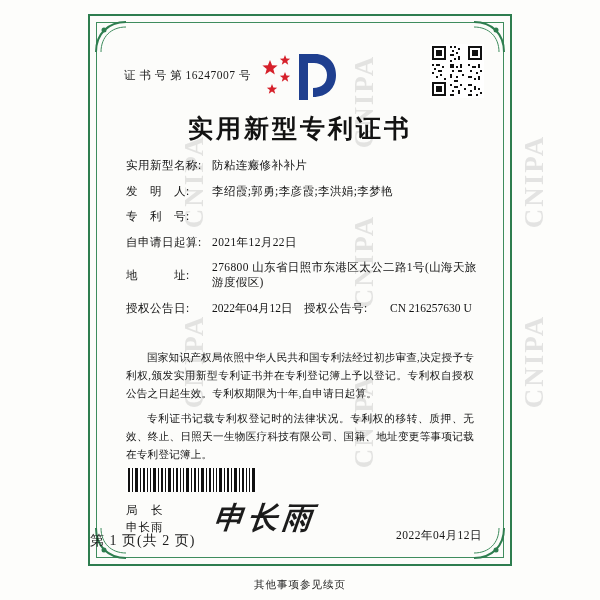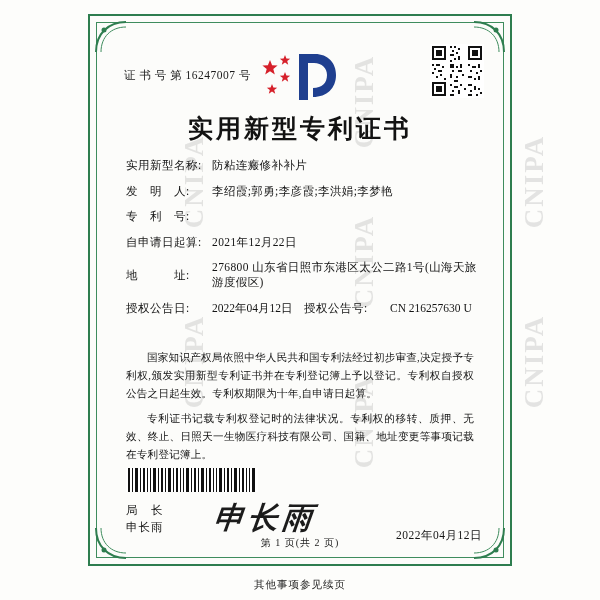--- a/index.html
+++ b/index.html
@@ -214,23 +214,22 @@
     font-family: "Liberation Serif", serif;
     font-size: 11.5px;
     color: #141414;
     letter-spacing: 0.5px;
   }
   .page-no {
     position: absolute;
     left: 0;
     right: 0;
     bottom: 14px;
-    text-align: center;
-    font-family: "Liberation Serif", serif;
-    font-size: 10px;
+    font-family: "Liberation Serif", serif;
+    font-size: 14px;
     color: #1c1c1c;
     letter-spacing: 1px;
   }
   .footer-note {
     position: absolute;
     left: 0;
     right: 0;
     bottom: 8px;
     text-align: center;
     font-family: "Liberation Serif", serif;

